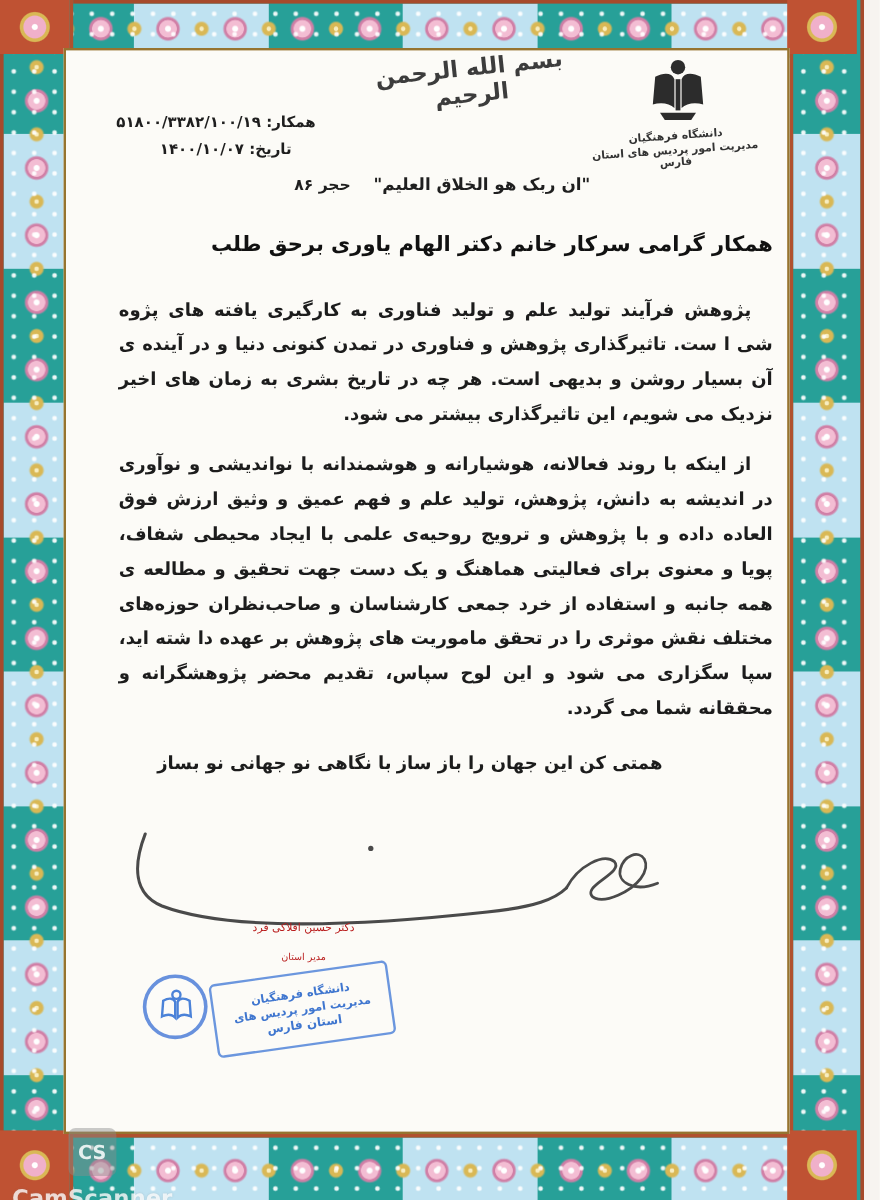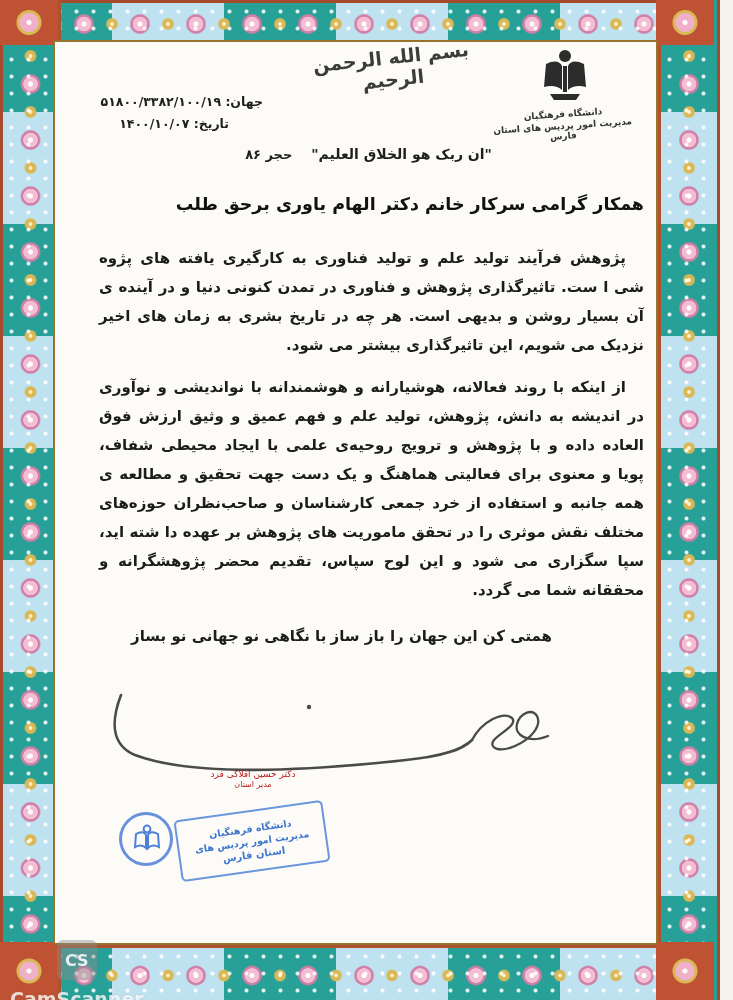--- a/index.html
+++ b/index.html
@@ -54,21 +54,21 @@
     position:absolute;left:247px;top:4px;width:180px;text-align:center;
     font-size:19px;font-weight:bold;color:#3c3c3c;transform:rotate(-6deg);
     letter-spacing:-1px;
   }
   .logo-block{position:absolute;right:18px;top:4px;width:150px;text-align:center;}
   .logo-glyph{display:inline-block;}
   .logo-caption1{font-size:9px;font-weight:bold;color:#333;transform:rotate(-4deg);margin-top:1px;}
   .logo-caption2{font-size:9px;font-weight:bold;color:#333;transform:rotate(-4deg);margin-top:2px;}
   .refbox{position:absolute;left:8px;top:52px;width:200px;direction:rtl;font-size:12.5px;font-weight:bold;color:#1e1e1e;}
   .refline{white-space:nowrap;text-align:right;}
-  .refline.date{margin-right:34px;margin-top:7px;}
+  .refline.date{margin-right:20px;margin-top:7px;}
   .ltr{direction:ltr;unicode-bidi:bidi-override;display:inline-block;}
   .verse{
     position:absolute;left:13px;top:104px;width:100%;text-align:center;
     font-size:14px;font-weight:bold;color:#1f1f1f;
   }
   .verse .ref{margin-right:14px;font-size:13px;}
   .salutation{
     position:absolute;right:0;top:152px;width:100%;box-sizing:border-box;padding-right:12px;
     font-size:17.5px;font-weight:bold;color:#111;text-align:right;
   }
@@ -82,21 +82,21 @@
     display:flex;justify-content:space-between;
     padding:4px 92px 0 32px;font-size:15px;font-weight:bold;white-space:nowrap;
   }
   
   .sig-svg{position:absolute;left:46px;top:645px;z-index:4;}
   .sig-caption{
     position:absolute;left:118px;top:727px;width:160px;text-align:center;z-index:4;
     font-weight:normal;color:#b91c1c;direction:rtl;
   }
   .sig-name{font-size:9px;}
-  .sig-title{font-size:8px;margin-top:1px;}
+  .sig-title{font-size:8px;margin-top:14px;}
   
   .stamp{
     position:absolute;left:122px;top:768px;width:150px;height:62px;z-index:5;
     border:2.5px solid rgba(70,125,215,.8);border-radius:5px;
     transform:rotate(-8deg);box-sizing:border-box;
     display:flex;flex-direction:column;justify-content:center;gap:2px;
     text-align:center;color:#3f76cf;font-weight:bold;direction:rtl;
   }
   .stamp .s1{font-size:9.5px;}
   .stamp .s2{font-size:9.5px;}
@@ -146,21 +146,21 @@
           <rect x="27" y="20" width="4" height="26" fill="#2c2c2c"></rect>
           <path d="M14 48 L 44 48 L 40 54 L 18 54 Z" fill="#2c2c2c"></path>
         </svg>
       </span>
       <div class="logo-caption1">دانشگاه فرهنگیان</div>
       <div class="logo-caption2">مدیریت امور پردیس های استان فارس</div>
     </div>
 
     <div class="refbox">
       <div class="refline">
-        <span>جهان:</span>
+        <span>همکار:</span>
         <span class="ltr">۵۱۸۰۰/۳۳۸۲/۱۰۰/۱۹</span>
       </div>
       <div class="refline date">
         <span>تاریخ:</span>
         <span class="ltr">۱۴۰۰/۱۰/۰۷</span>
       </div>
     </div>
 
     <div class="verse">
       <span>"ان ربک هو الخلاق العلیم"</span>

